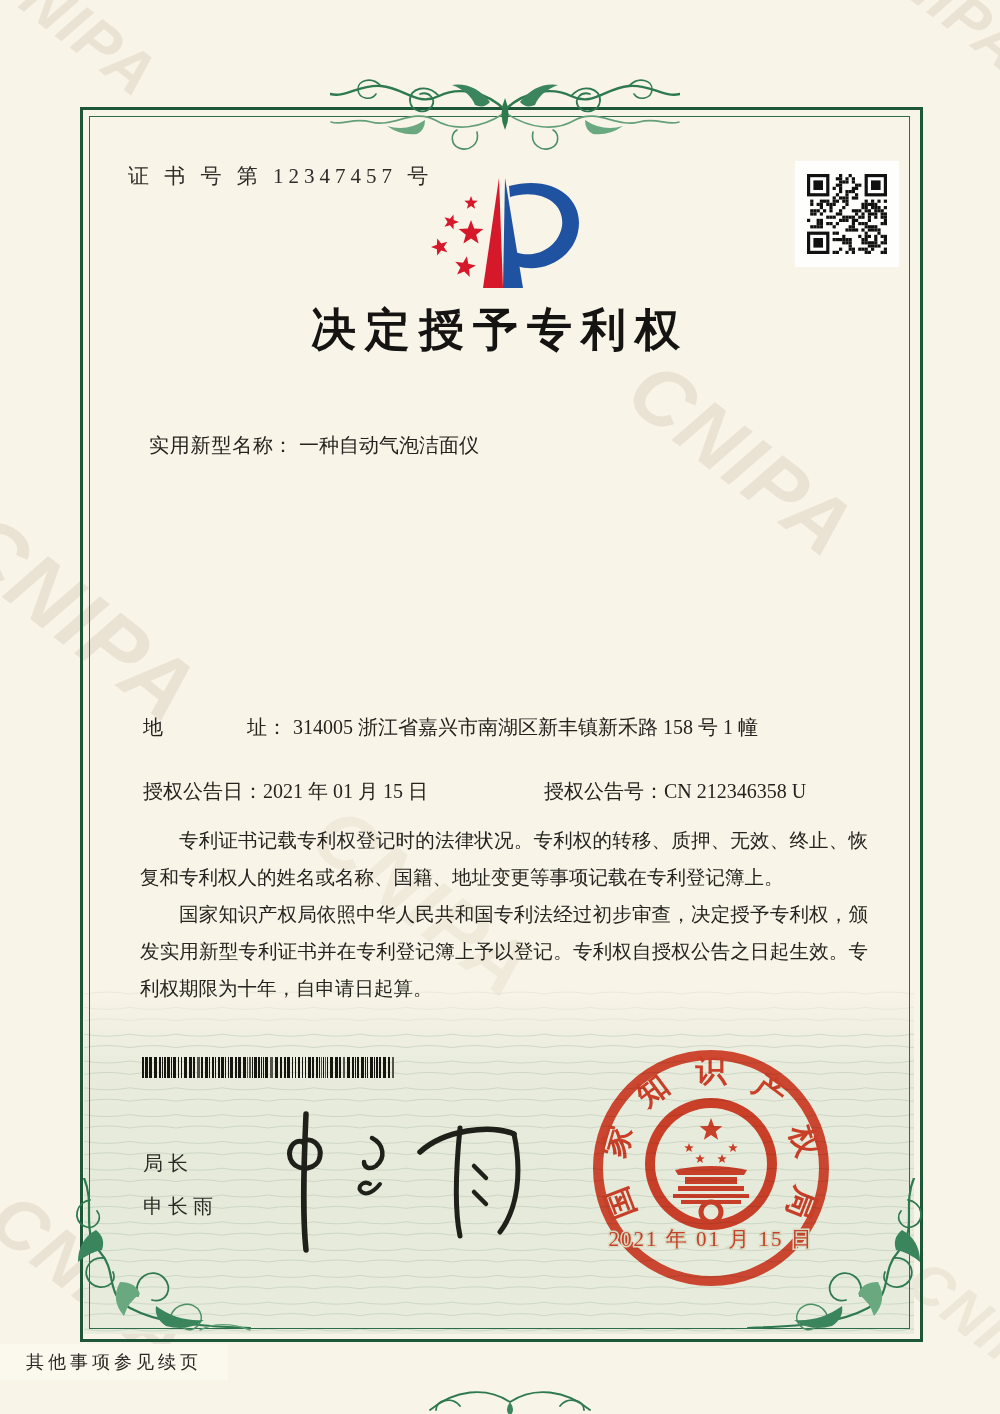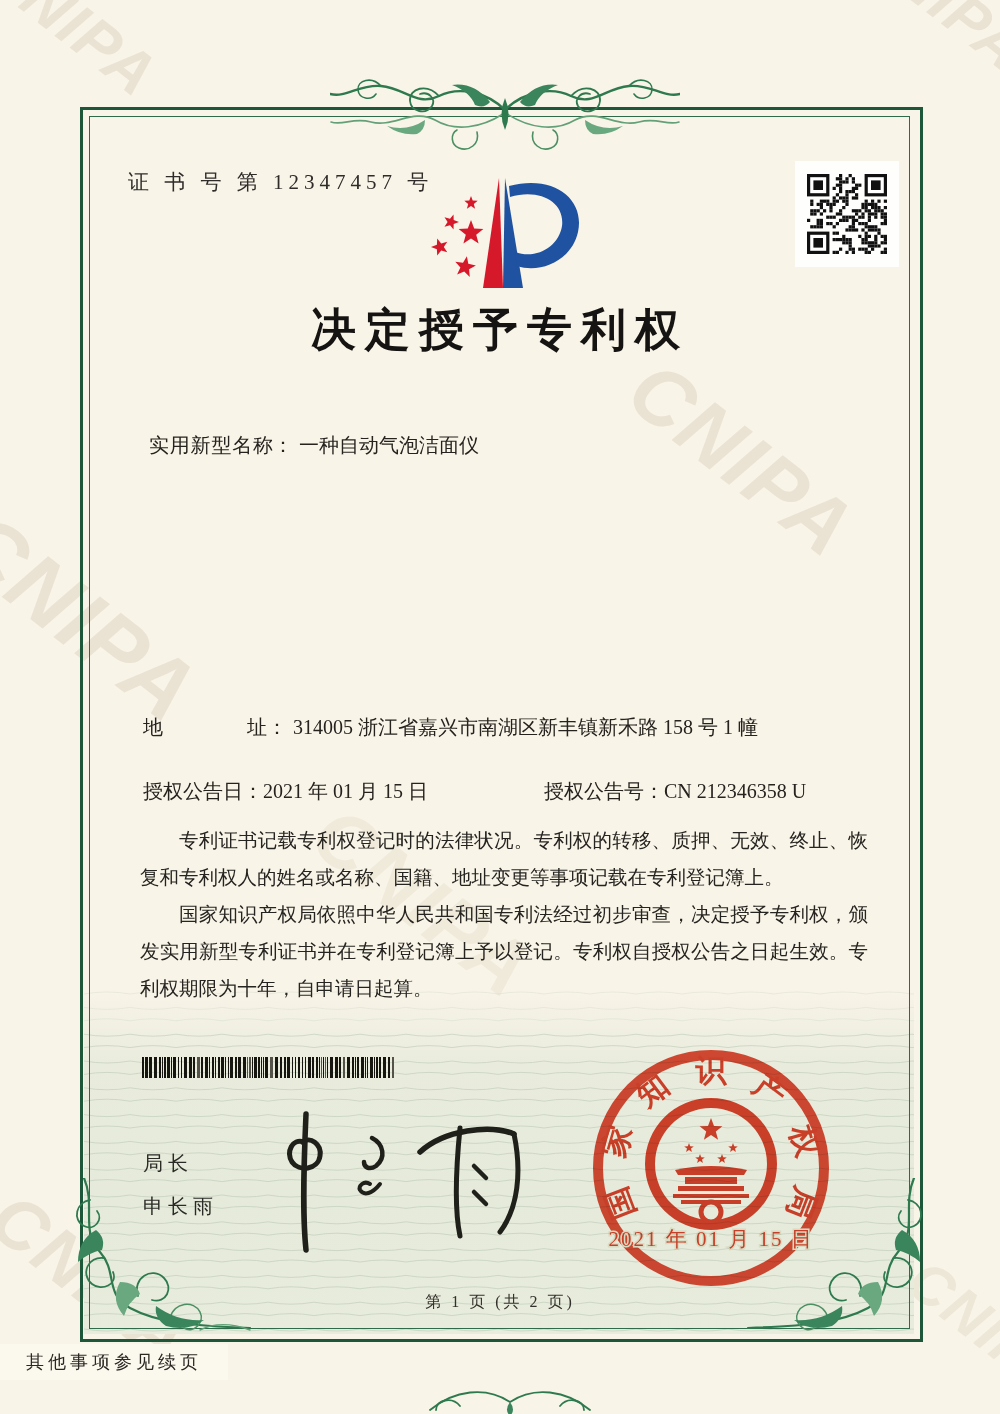--- a/index.html
+++ b/index.html
@@ -21,21 +21,21 @@
 
   
   .frame-outer{left:80px;top:107px;width:837px;height:1229px;border:3px solid #1d5638;}
   .frame-inner{left:89px;top:116px;width:819px;height:1211px;border:1px solid #2e6b4a;}
 
   
   .waves-band{left:84px;top:988px;width:830px;height:346px;
       background:linear-gradient(180deg,rgba(246,242,230,0) 0%, #e9ecdd 22%, #e5eada 60%, #e7ecdc 100%);}
   .waves-band svg{position:absolute;left:0;top:0;}
 
-  .cert-no{left:128px;top:168px;font-size:21px;letter-spacing:5px;color:#2e2b28;}
+  .cert-no{left:128px;top:162px;font-size:21px;letter-spacing:5px;color:#2e2b28;}
 
   .qr-patch{left:795px;top:161px;width:104px;height:106px;background:#fefefc;}
   .qr-code{left:807px;top:174px;}
 
   .title{left:0;top:300px;width:1000px;text-align:center;font-size:45px;font-weight:bold;
          letter-spacing:9px;color:#161412;}
 
   .row{position:absolute;left:143px;font-size:20px;line-height:28px;color:#26231f;white-space:nowrap;}
   .lbl{display:inline-block;width:124px;text-align:justify;text-align-last:justify;vertical-align:bottom;}
   .colon{display:inline-block;margin-right:6px;}
@@ -534,18 +534,17 @@
         <path d="M-38,30 h76 v4 h-76 z M-30,36 h60 v4 h-60 z"></path>
         <g id="emblem-gear" transform="translate(0,48)">
           <circle r="10" fill="none" stroke="#dd3a22" stroke-width="5"></circle>
         </g>
       </g>
 
       <text x="128" y="206" font-size="21" letter-spacing="2" text-anchor="middle" stroke="none" font-family="'Liberation Serif',serif" style="paint-order:stroke;stroke:#f1efe2;stroke-width:3px;">2021 年 01 月 15 日</text>
     </g>
   </svg>
 
-  <div class="abs page-footer">第 1 页 (共 2 页)</div>
   <div class="abs cont-note">
     <span>其他事项参见续页</span>
   </div>
 
 </div>
 
 </body></html>

